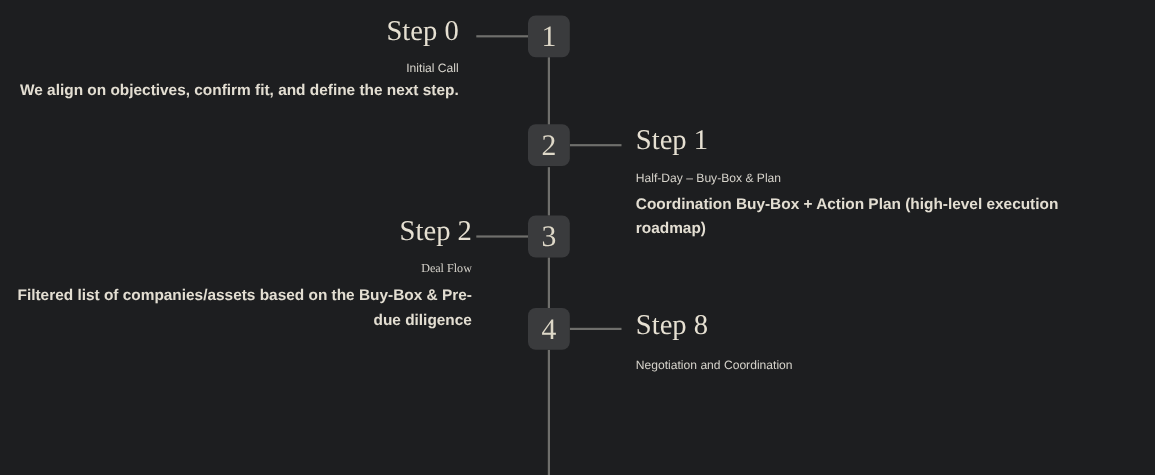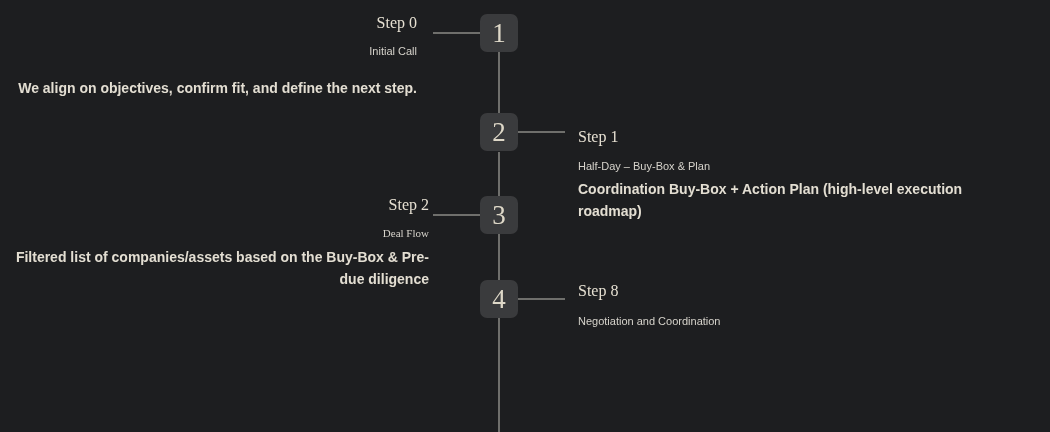--- a/index.html
+++ b/index.html
@@ -57,21 +57,21 @@
   }
   .block.left {
     text-align: right;
   }
   .block.right {
     text-align: left;
   }
 
   .step-title {
     font-family: "Liberation Serif", serif;
-    font-size: 16px;
+    font-size: 26px;
     color: #e6e0d2;
     line-height: 1.1;
     margin: 0;
     white-space: nowrap;
   }
   .step-subtitle {
     font-size: 11px;
     color: #d6d3cb;
     font-weight: 400;
     line-height: 1.35;
@@ -93,26 +93,26 @@
   <div class="spine" style="top:52px; height:62px;"></div>
   <div class="spine" style="top:152px; height:44px;"></div>
   <div class="spine" style="top:234px; height:46px;"></div>
   <div class="spine" style="top:318px; height:114px;"></div>
 
   <div class="connector" style="left:433px; top:32px; width:47px;"></div>
   <div class="badge" style="left:480px; top:14px;">1</div>
   <div class="block left" style="left:0px; top:14px; width:417px;">
     <p class="step-title">Step 0</p>
     <p class="step-subtitle" style="margin-top:12px;">Initial Call</p>
-    <p class="step-desc" style="margin-top:20px;">We align on objectives, confirm fit, and define the next step.</p>
+    <p class="step-desc" style="margin-top:2px;">We align on objectives, confirm fit, and define the next step.</p>
   </div>
 
   <div class="connector" style="left:518px; top:131px; width:47px;"></div>
   <div class="badge" style="left:480px; top:113px;">2</div>
-  <div class="block right" style="left:578px; top:128px; width:430px;">
+  <div class="block right" style="left:578px; top:113px; width:430px;">
     <p class="step-title">Step 1</p>
     <p class="step-subtitle" style="margin-top:13px;">Half-Day – Buy-Box &amp; Plan</p>
     <p class="step-desc" style="margin-top:6px;">Coordination Buy-Box + Action Plan (high-level execution roadmap)</p>
   </div>
 
   <div class="connector" style="left:433px; top:214px; width:47px;"></div>
   <div class="badge" style="left:480px; top:196px;">3</div>
   <div class="block left" style="left:12px; top:196px; width:417px;">
     <p class="step-title">Step 2</p>
     <p class="step-subtitle" style="margin-top:12px;font-family:Liberation Serif, serif;">Deal Flow</p>

